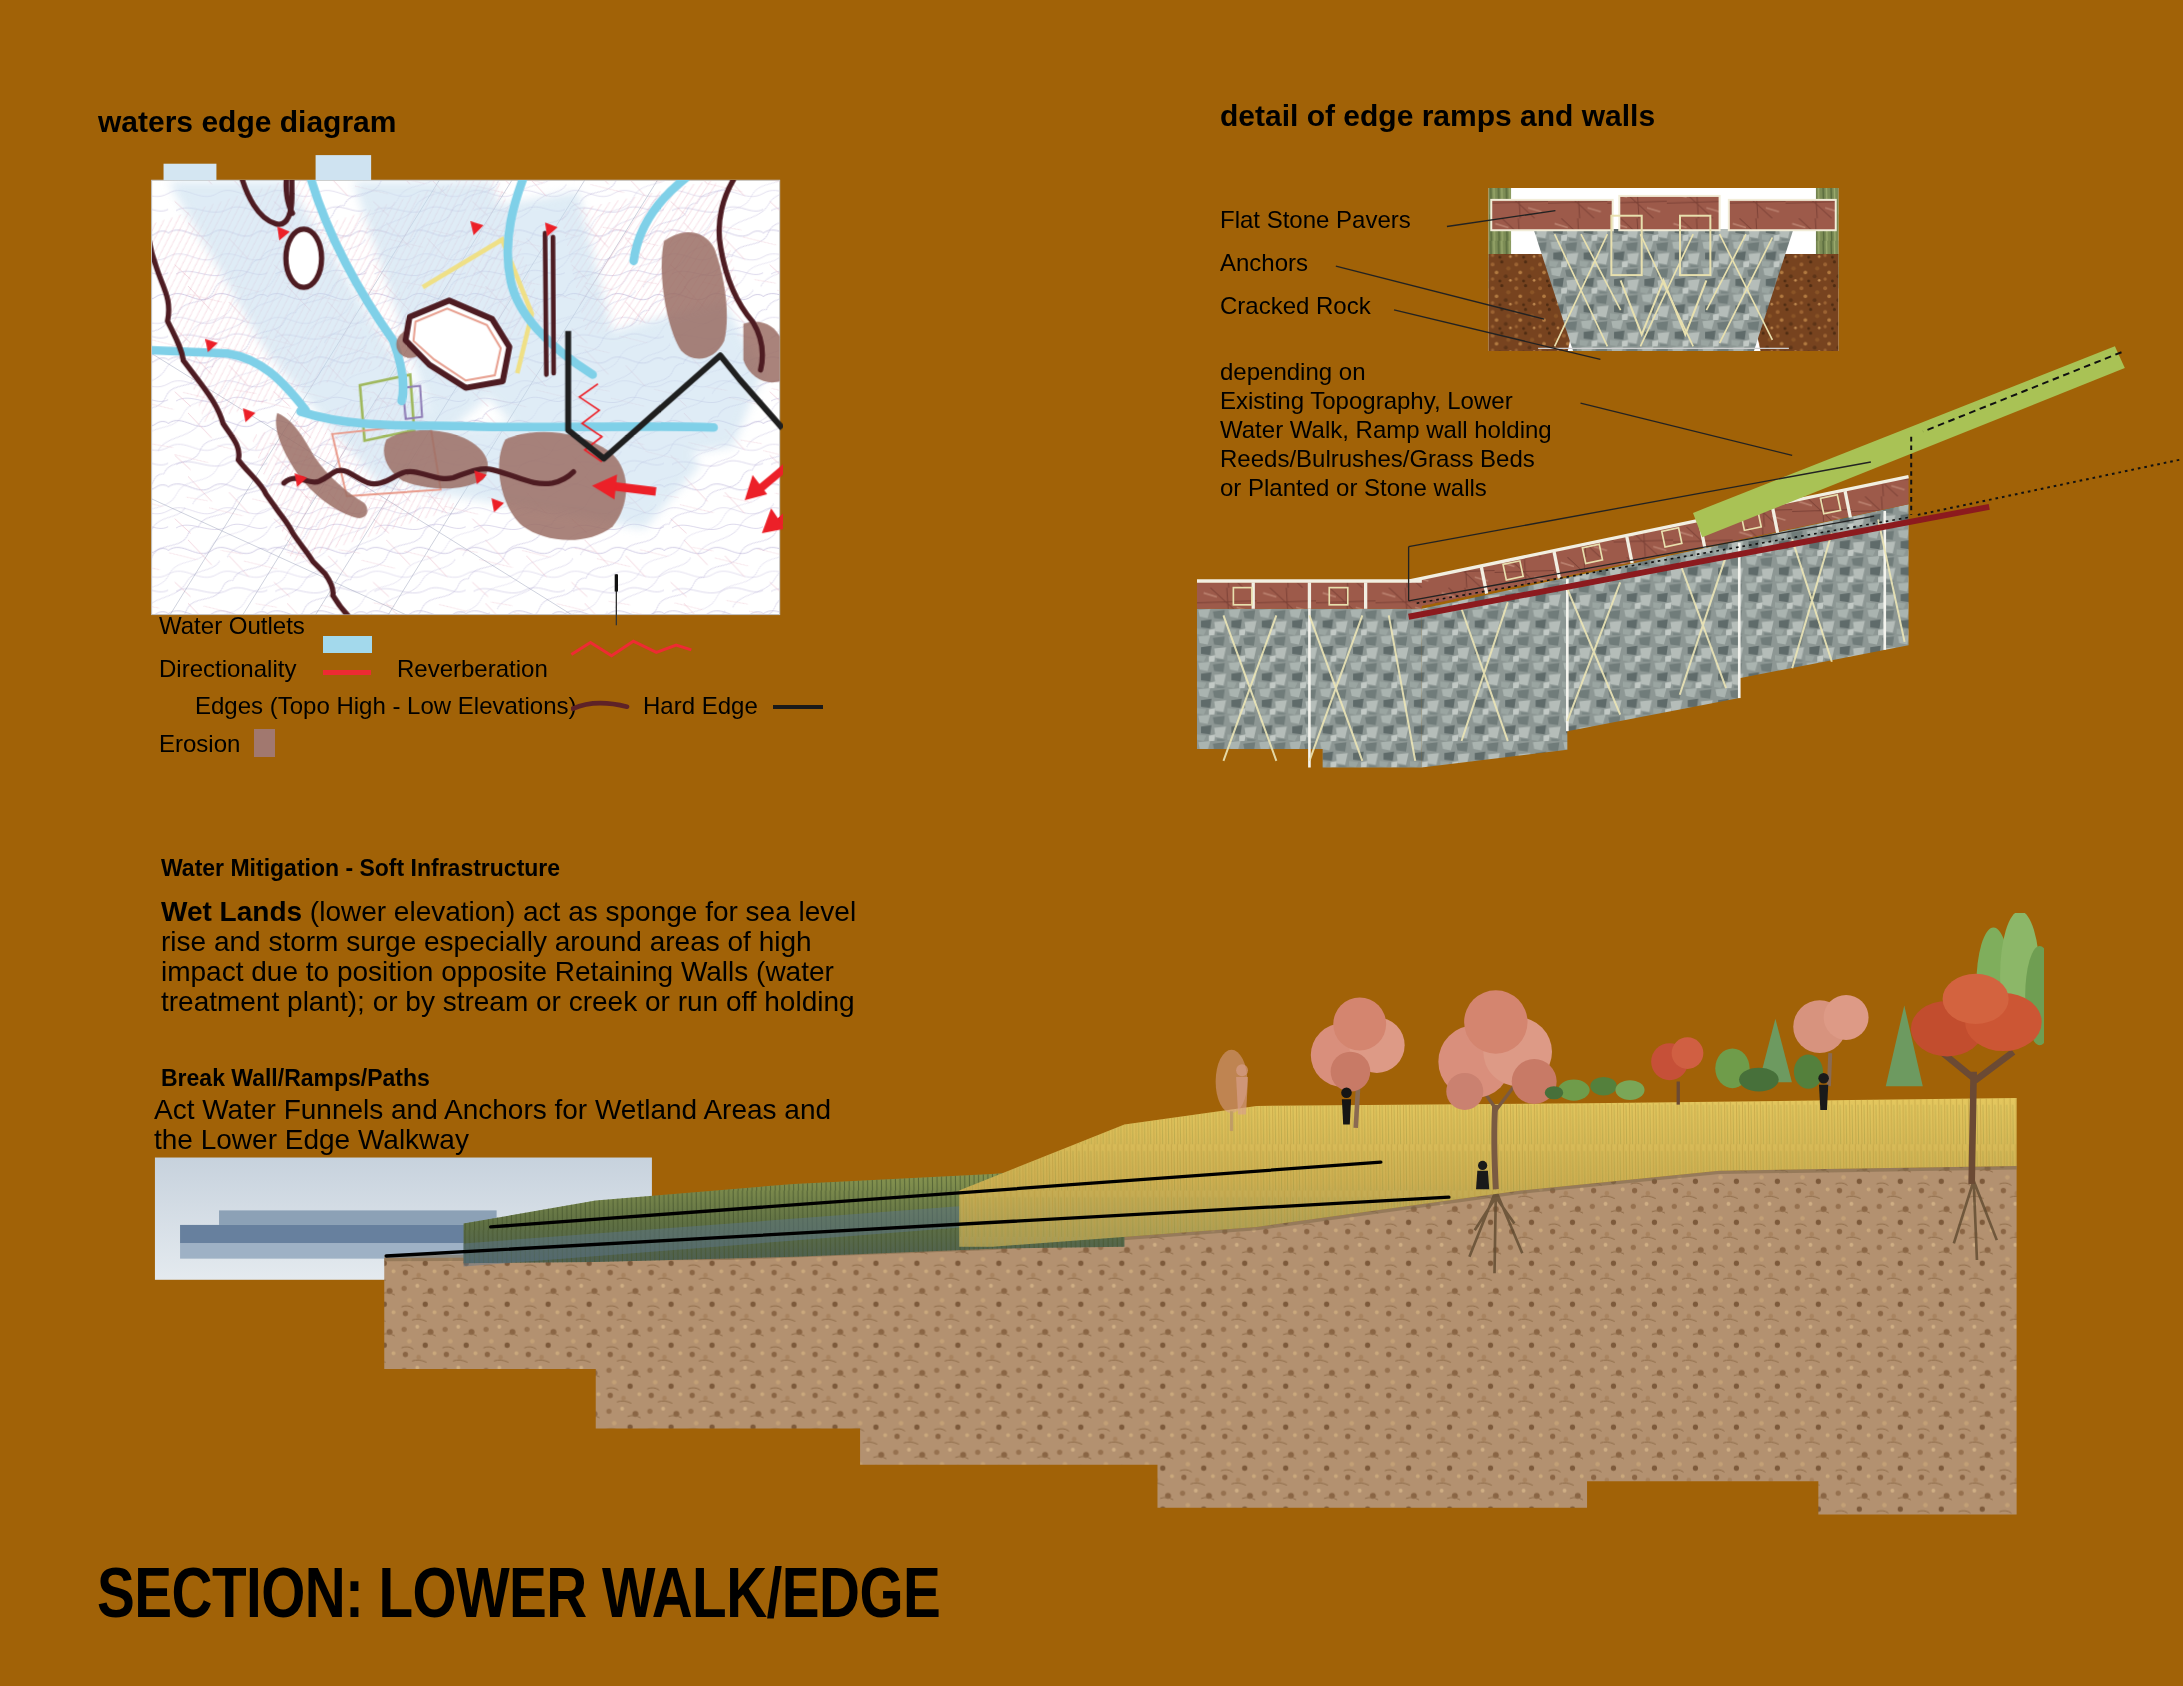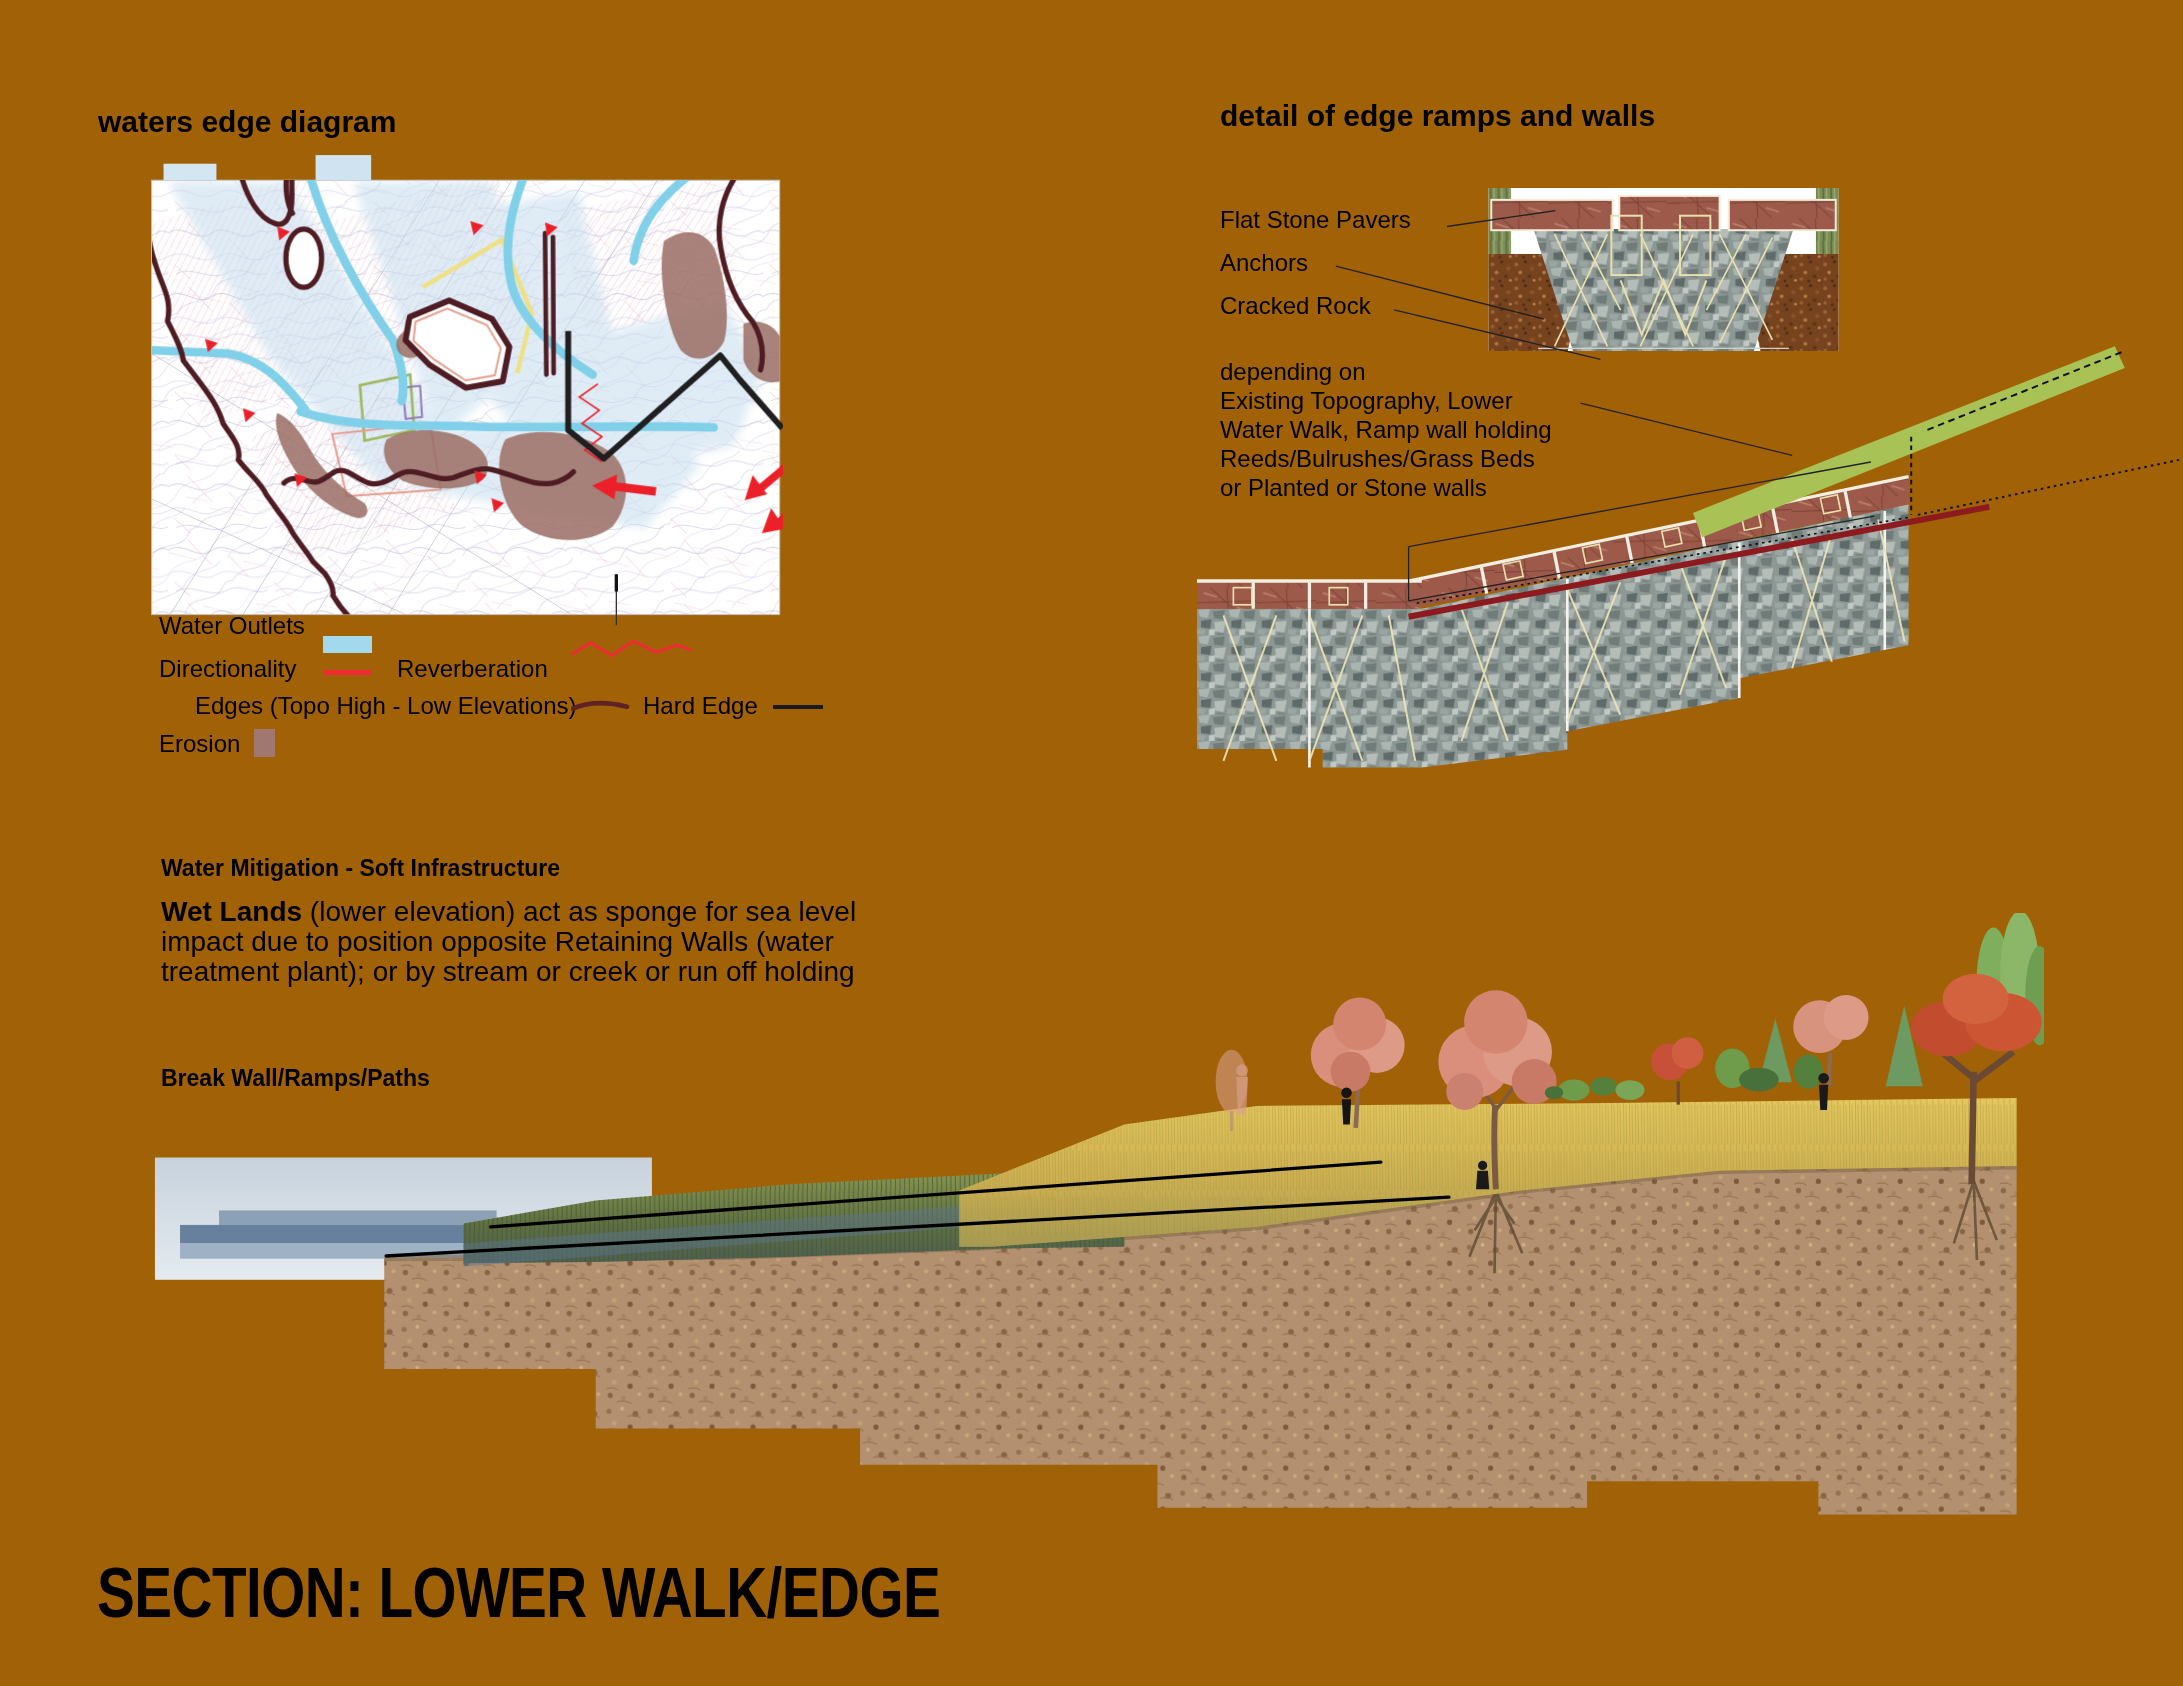--- a/index.html
+++ b/index.html
@@ -294,25 +294,30 @@
       <path d="M320,306 L1019,178"></path>
       <path d="M320,388 L1024,260"></path>
       <path d="M320,306 L320,388"></path>
     </g>
   </svg>
 
   <div class="abs bold-sub" style="left:161px;top:855px;">Water Mitigation - Soft Infrastructure</div>
 
   <div class="abs para" style="left:161px;top:897px;">
     <div><b>Wet Lands</b><span> (lower elevation) act as sponge for  sea level</span></div>
+    <div>rise and storm surge especially around areas of high</div>
     <div>impact due to position opposite  Retaining Walls (water</div>
     <div>treatment plant); or by stream or creek or run off holding</div>
   </div>
 
   <div class="abs bold-sub" style="left:161px;top:1065px;">Break Wall/Ramps/Paths</div>
+  <div class="abs para" style="left:154px;top:1095px;">
+    <div>Act Water Funnels  and Anchors for Wetland Areas and</div>
+    <div>the Lower Edge Walkway</div>
+  </div>
 
   <svg class="abs" style="left:152px;top:913px;" width="1892" height="608" viewBox="0 0 2860 920">
     <defs>
       <linearGradient id="gSky" x1="0" y1="0" x2="0" y2="1">
         <stop offset="0" stop-color="#c7d2dd"></stop>
           <stop offset="1" stop-color="#e4eaef"></stop>
       </linearGradient>
       <linearGradient id="gMeadow" x1="0" y1="0" x2="0" y2="1">
         <stop offset="0" stop-color="#e4c75e"></stop>
           <stop offset="0.55" stop-color="#cdb052"></stop>

